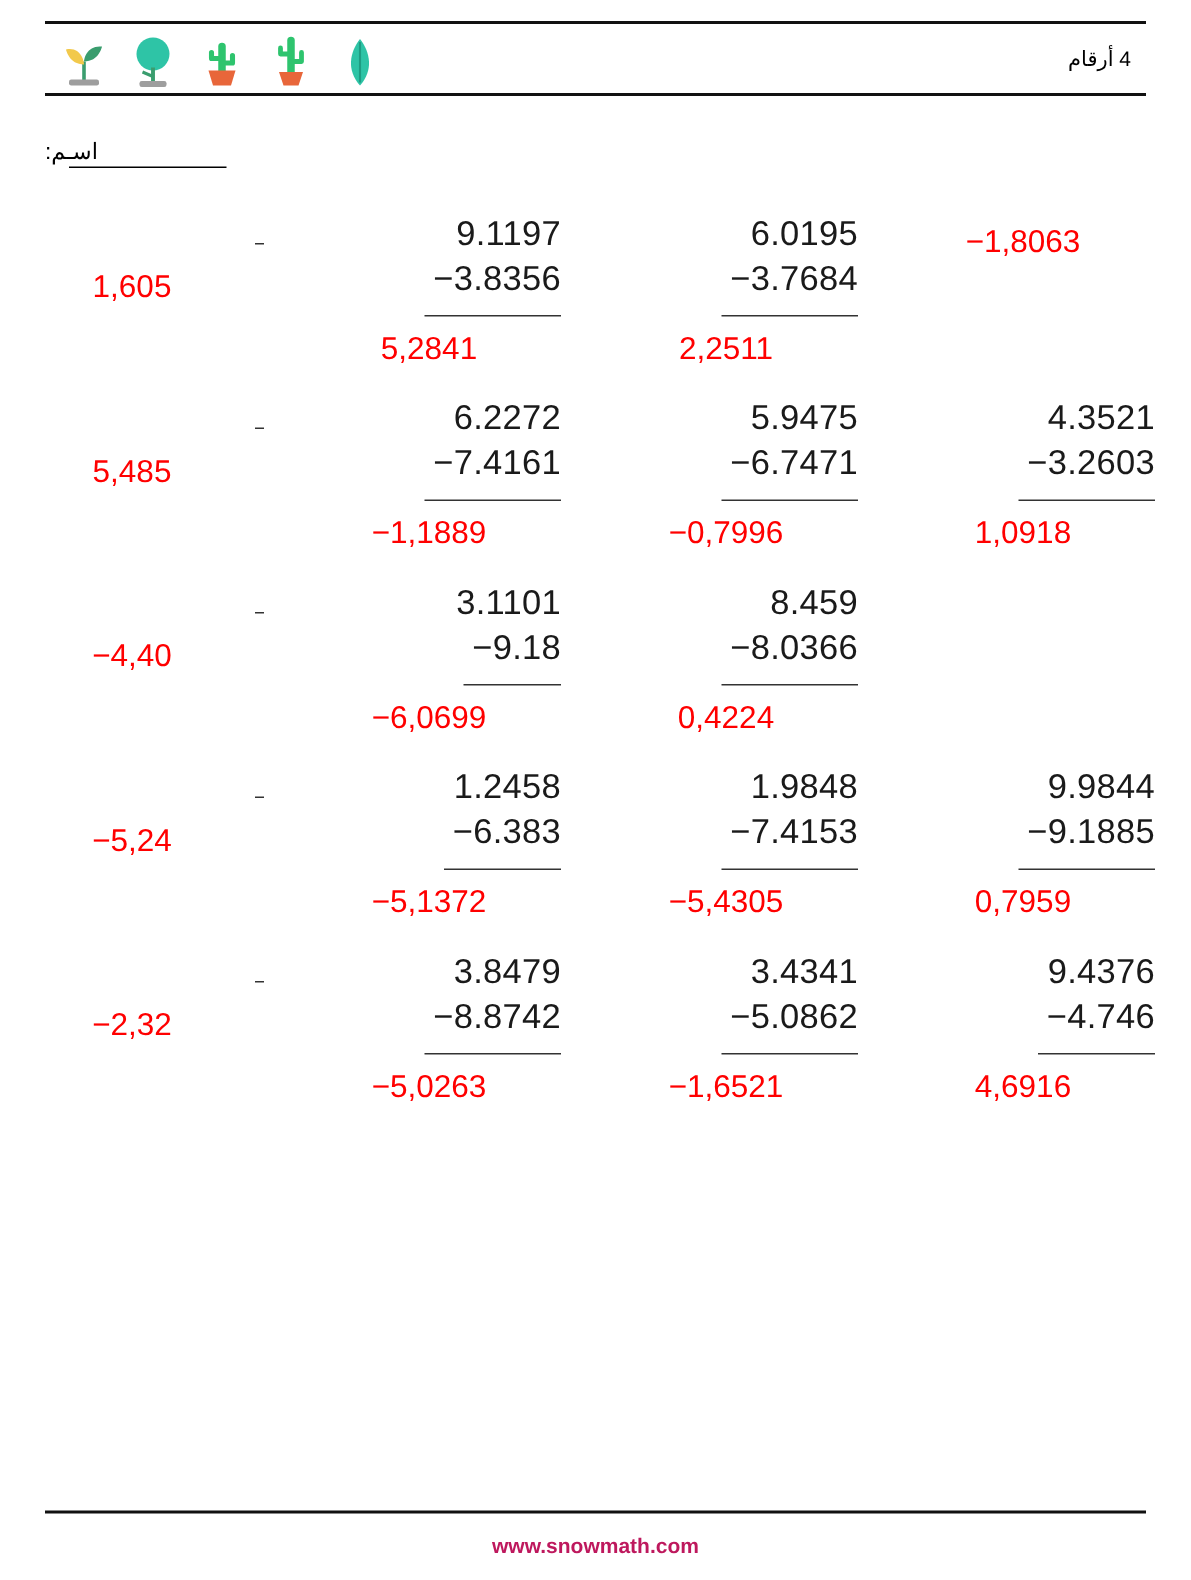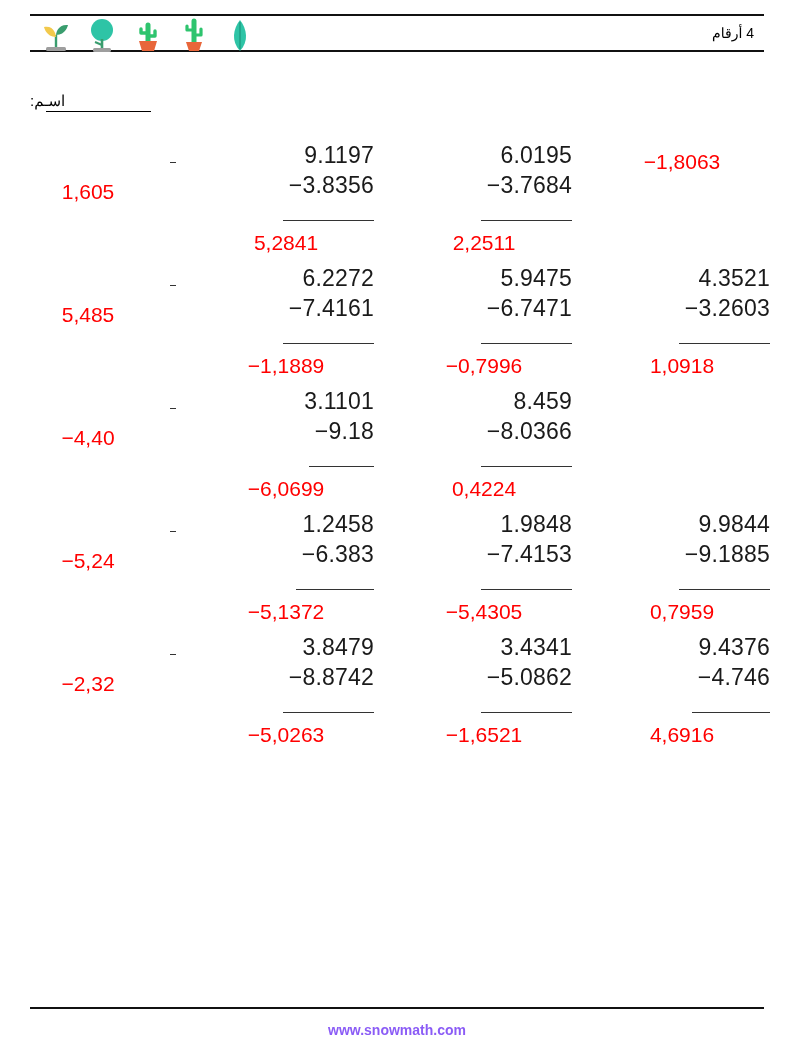--- a/index.html
+++ b/index.html
@@ -15,21 +15,21 @@
     position: relative;
     overflow: hidden;
   }
 
   
   .header {
     position: absolute;
     left: 30px;
     top: 14px;
     width: 734px;
-    height: 38px;
+    height: 50px;
     border-top: 2px solid #111111;
     border-bottom: 2px solid #111111;
     box-sizing: border-box;
     display: flex;
     align-items: center;
   }
   .header-icons {
     display: flex;
     align-items: flex-end;
     gap: 6px;
@@ -92,21 +92,21 @@
     line-height: 30px;
     color: #1a1a1a;
     letter-spacing: 0.2px;
   }
   .op-first {
     display: block;
   }
   .op-second {
     display: inline-block;
     border-bottom: 1.6px solid #333333;
-    padding-bottom: 20px;
+    padding-bottom: 10px;
     padding-left: 6px;
   }
   .answer {
     text-align: center;
     font-size: 21px;
     line-height: 32px;
     color: #ff0000;
     padding-top: 6px;
     white-space: nowrap;
   }
@@ -120,21 +120,21 @@
     height: 44px;
     border-top: 2px solid #111111;
     box-sizing: border-box;
     display: flex;
     align-items: center;
     justify-content: center;
   }
   .footer-text {
     font-size: 14px;
     font-weight: bold;
-    color: #8b5cf6;
+    color: #be185d;
   }
 
   
   .icon-svg { display: block; }
 </style>
 </head>
 <body>
 
 <div class="header">
   <div class="header-icons">

